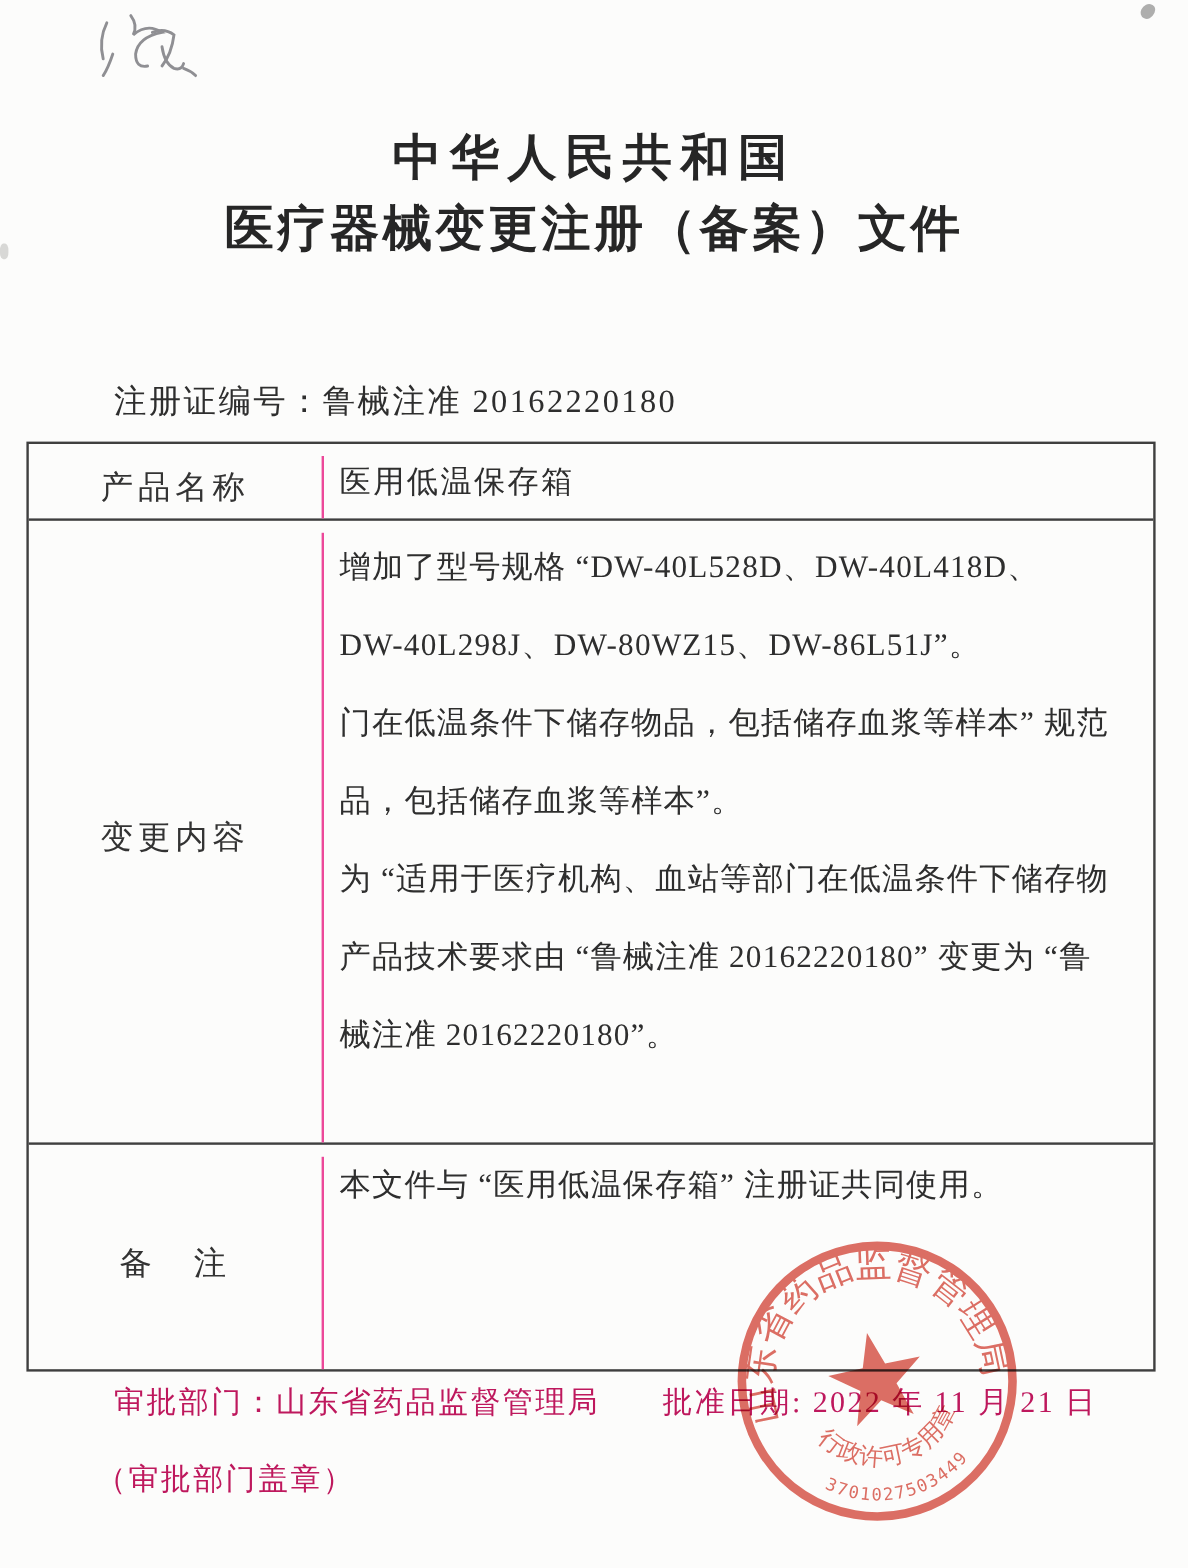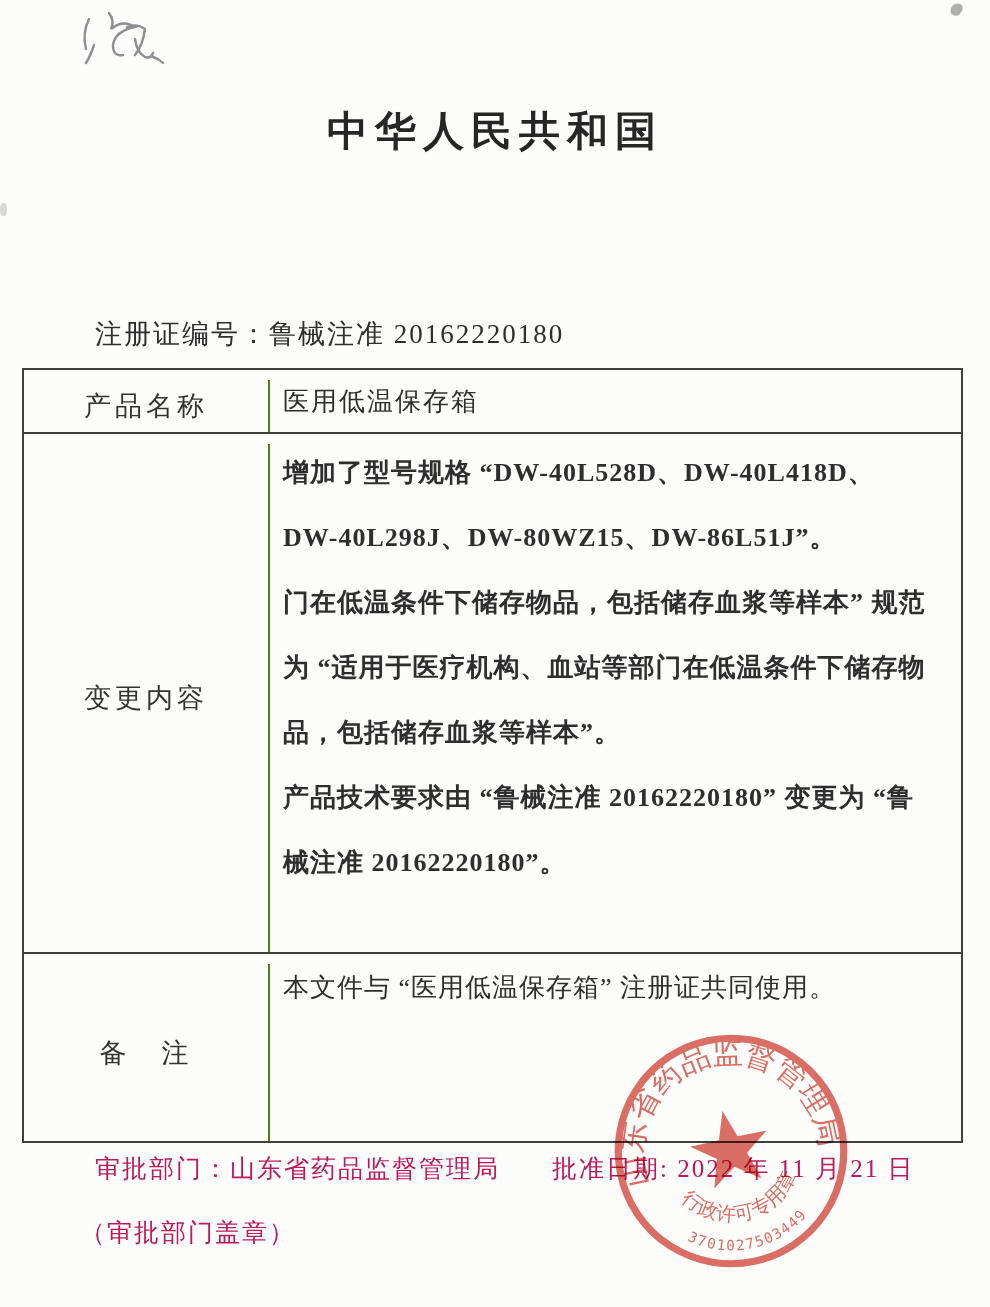--- a/index.html
+++ b/index.html
@@ -25,38 +25,38 @@
   }
   .doc-table{
     position:absolute;left:22px;top:368px;width:941px;
     border:2px solid #3f3f3f;
     box-sizing:border-box;
   }
   .t-row{display:flex;box-sizing:border-box;}
   .t-row + .t-row{border-top:2px solid #3f3f3f;}
   .t-label{
     width:246px;flex:0 0 246px;
-    border-right:2px solid #4d7c0f;
+    border-right:2px solid #ec4899;
     display:flex;align-items:center;justify-content:center;
     font-size:27px;letter-spacing:4px;color:#333;
     box-sizing:border-box;
     margin-top:10px;
   }
   .t-content{
     flex:1;box-sizing:border-box;
     padding-left:13px;padding-right:24px;
     font-size:26px;color:#2e2e2e;
   }
   .row-1{height:62px;}
   .row-1 .t-content{display:flex;align-items:center;letter-spacing:2px;}
   .row-2{height:520px;}
   .row-2 .t-content{padding-top:6px;}
   .row-2 .t-content .line{
     height:65px;line-height:65px;
-    white-space:nowrap;letter-spacing:1px;font-weight:bold;
+    white-space:nowrap;letter-spacing:1px;
   }
   .row-3{height:189px;}
   .row-3 .t-content{padding-top:16px;letter-spacing:1px;}
   .footer-line{
     position:absolute;font-size:25px;color:#be185d;letter-spacing:2px;
   }
   .f-dept{left:95px;top:1152px;}
   .f-date{left:552px;top:1152px;}
   .f-stampnote{left:80px;top:1206px;margin-top:10px;}
   .seal{
@@ -79,40 +79,41 @@
       <path d="M14 14 q-7 14 -3 30"></path>
       <path d="M19 40 q-4 12 -8 18"></path>
       <path d="M34 8 q6 8 2 16 q12 -10 24 -2 q-20 4 -22 18 q0 12 10 10"></path>
       <path d="M52 22 q10 -4 18 2 q-2 16 -10 26"></path>
       <path d="M60 34 q2 14 10 18 q6 2 8 -4"></path>
       <path d="M78 52 q6 2 10 6"></path>
     </g>
   </svg>
 
   <div class="title title1">中华人民共和国</div>
+  <div class="title title2">医疗器械变更注册（备案）文件</div>
 
   <div class="regline">
     <span>注册证编号：</span><span>鲁械注准 20162220180</span>
   </div>
 
   <div class="doc-table">
 
     <div class="t-row row-1">
       <div class="t-label">产品名称</div>
       <div class="t-content">医用低温保存箱</div>
     </div>
 
     <div class="t-row row-2">
       <div class="t-label">变更内容</div>
       <div class="t-content">
         <div class="line">增加了型号规格 “DW-40L528D、DW-40L418D、</div>
         <div class="line">DW-40L298J、DW-80WZ15、DW-86L51J”。</div>
         <div class="line">门在低温条件下储存物品，包括储存血浆等样本” 规范</div>
+        <div class="line">品，包括储存血浆等样本”。</div>
         <div class="line">为 “适用于医疗机构、血站等部门在低温条件下储存物</div>
-        <div class="line">品，包括储存血浆等样本”。</div>
         <div class="line">产品技术要求由 “鲁械注准 20162220180” 变更为 “鲁</div>
         <div class="line">械注准 20162220180”。</div>
       </div>
     </div>
 
     <div class="t-row row-3">
       <div class="t-label">备　注</div>
       <div class="t-content">本文件与 “医用低温保存箱” 注册证共同使用。</div>
     </div>
 

